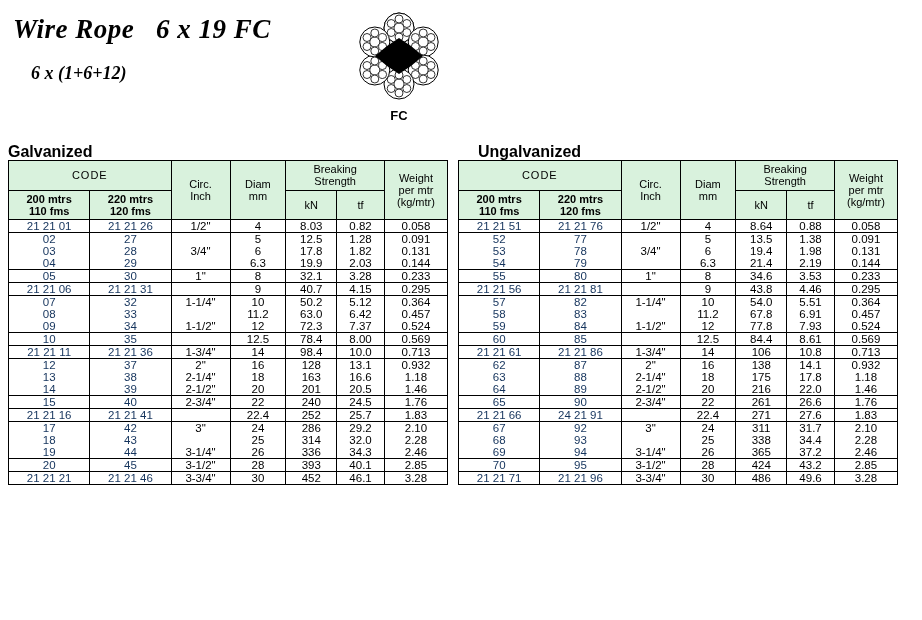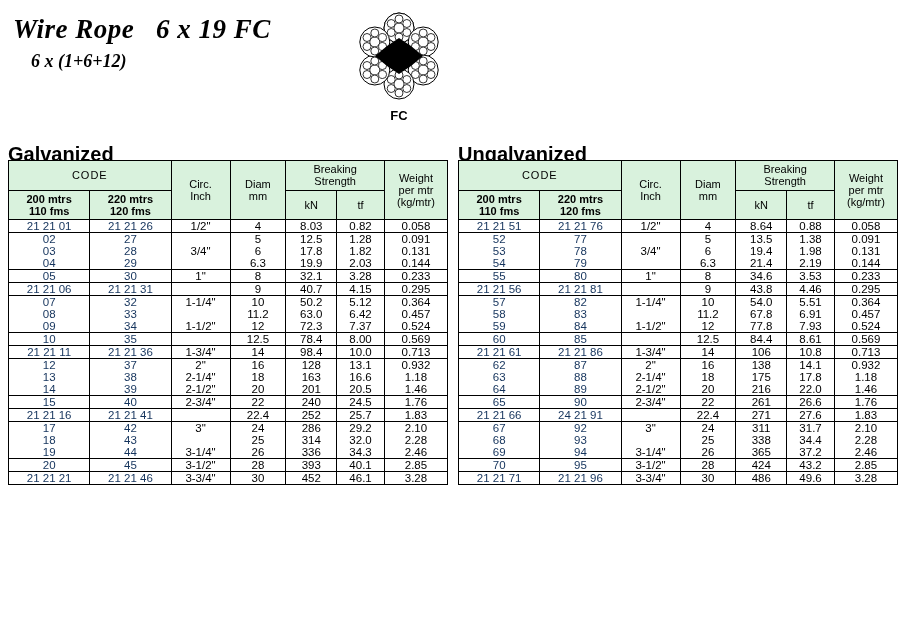--- a/index.html
+++ b/index.html
@@ -13,30 +13,30 @@
   }
   .title-block{position:absolute;left:13px;top:14px;}
   .title-main{
     font-family:"Liberation Serif", serif;
     font-style:italic;font-weight:bold;font-size:27px;
     letter-spacing:0.5px;white-space:pre;
   }
   .title-sub{
     font-family:"Liberation Serif", serif;
     font-style:italic;font-weight:bold;font-size:18px;
-    margin-top:6px;margin-left:18px;
+    margin-top:18px;margin-left:18px;
   }
   .rope-figure{position:absolute;left:344px;top:8px;width:110px;text-align:center;}
   .rope-caption{font-size:13px;font-weight:bold;}
 
   .section-label{
-    position:absolute;font-size:20px;font-weight:bold;
+    position:absolute;font-size:16px;font-weight:bold;
   }
   #label-galv{left:8px;top:143px;}
-  #label-ungalv{left:458px;top:143px;}
+  #label-ungalv{left:478px;top:143px;}
 
   table.rope{
     position:absolute;border-collapse:collapse;
     font-size:11px;
     table-layout:fixed;
     border-radius:13px;
   }
   #table-galv{left:8px;top:160px;width:440px;}
   #table-ungalv{left:458px;top:160px;width:440px;}
 

